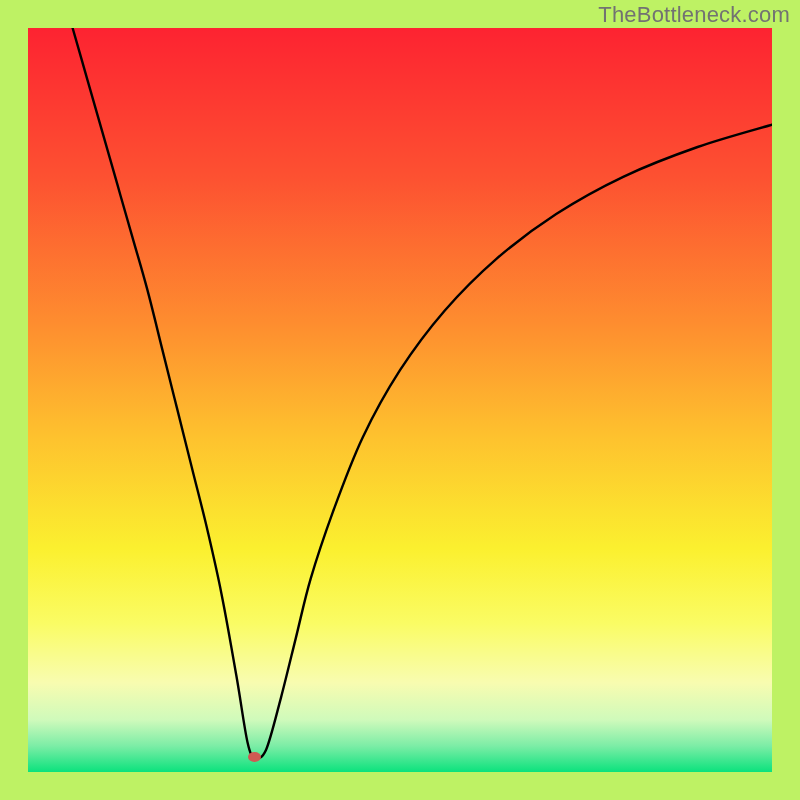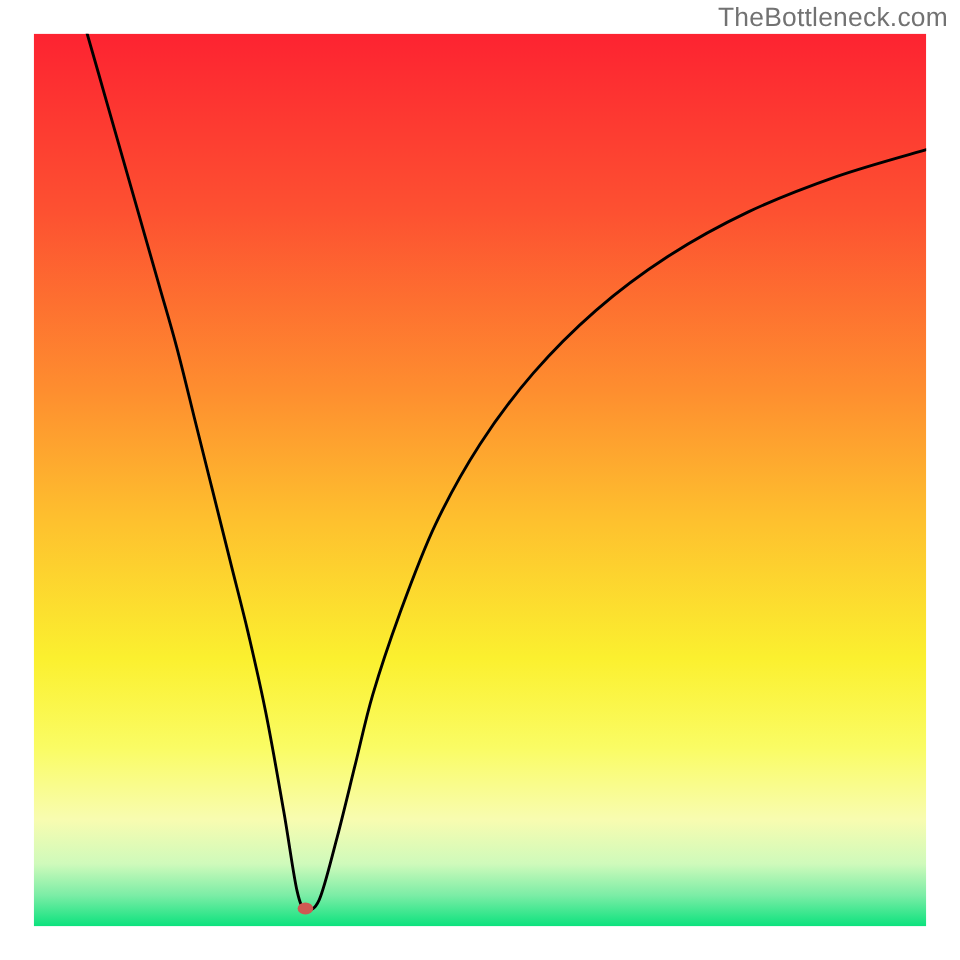--- a/index.html
+++ b/index.html
@@ -8,21 +8,21 @@
     width: 800px;
     height: 800px;
     background: #000;
     font-family: Arial, Helvetica, sans-serif;
     overflow: hidden;
   }
   .frame {
     position: relative;
     width: 800px;
     height: 800px;
-    background: #ffffff;
+    background: #bef264;
   }
   .plot-area {
     position: absolute;
     left: 28px;
     top: 28px;
     width: 744px;
     height: 744px;
     overflow: hidden;
   }
   .gradient-bg {

